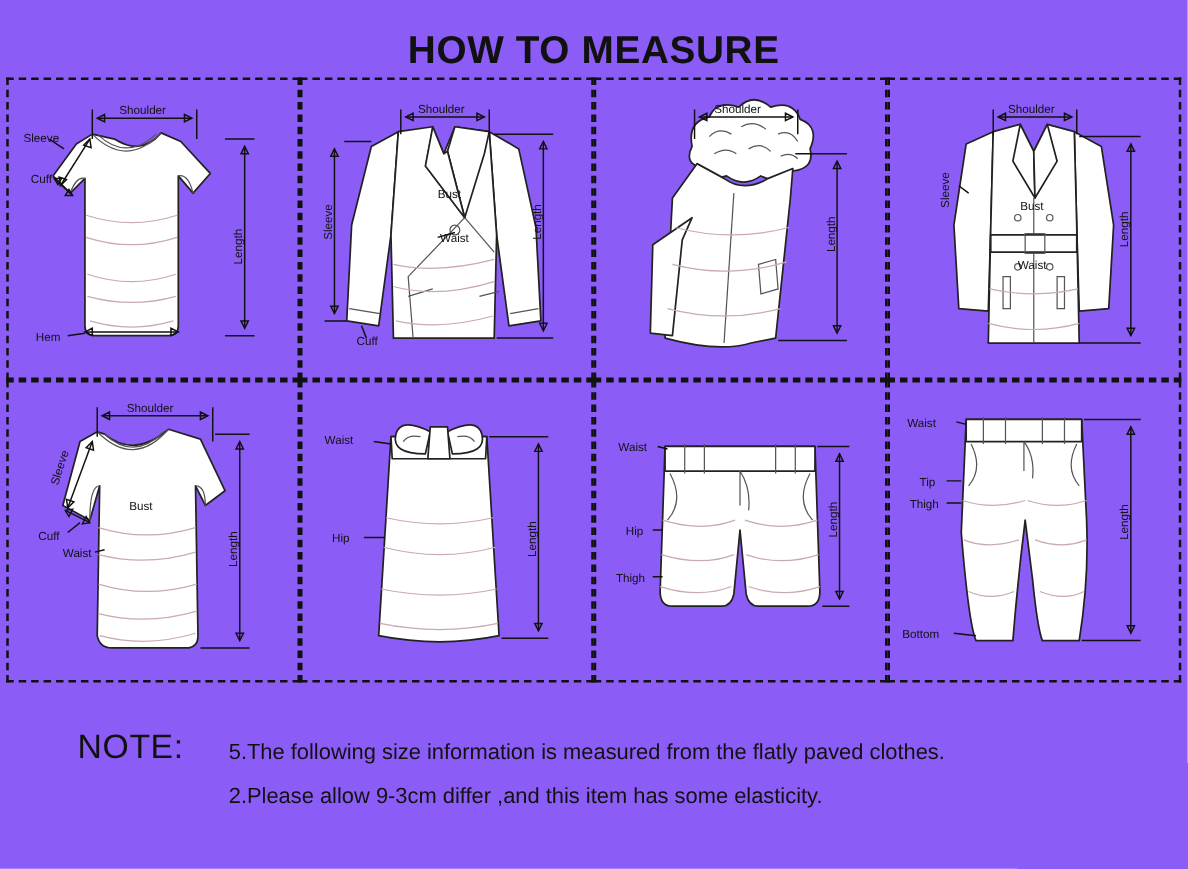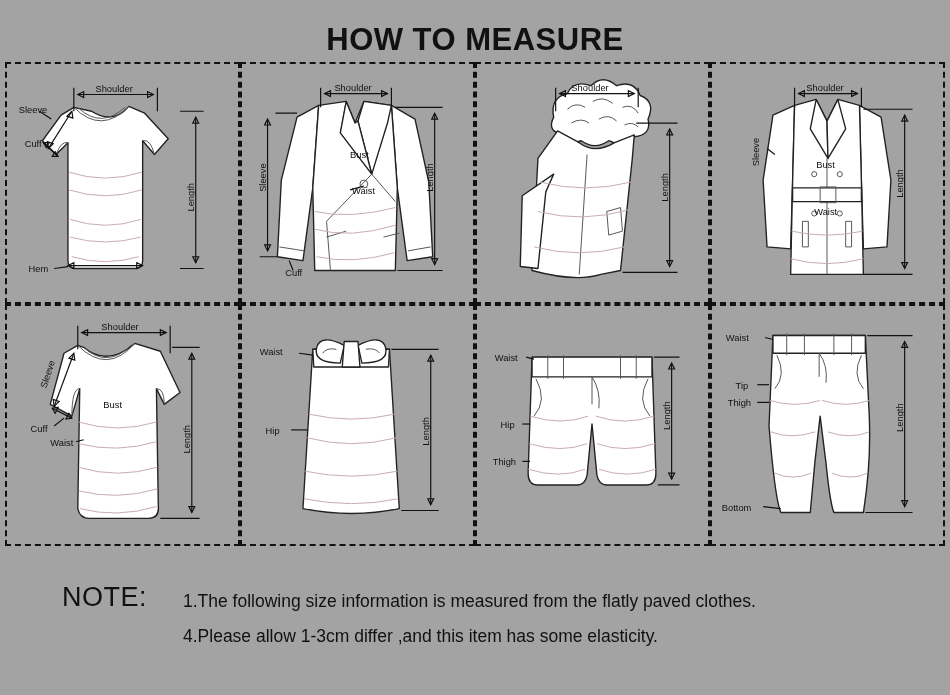--- a/index.html
+++ b/index.html
@@ -11,21 +11,21 @@
     width: 950px;
     height: 695px;
     font-family: "Liberation Sans", sans-serif;
     color: #000000;
     overflow: hidden;
   }
   #page {
     position: relative;
     width: 950px;
     height: 695px;
-    background: #a3a3a3;
+    background: #8b5cf6;
   }
   #title {
     position: absolute;
     top: 22px;
     left: 0;
     width: 950px;
     text-align: center;
     font-size: 31px;
     font-weight: bold;
     letter-spacing: 0.5px;
@@ -433,17 +433,17 @@
         <path class="measure" d="M196 36 L196 204"></path>
         <path class="measure" d="M196 36 l-3 6 h6 z M196 204 l-3 -6 h6 z" fill="#111"></path>
         <text class="lbl-v" x="194" y="128" transform="rotate(-90 194 128)">Length</text>
       </svg>
     </div>
 
   </div>
 
   <div id="note">
     <div id="note-label">NOTE:</div>
-    <div class="note-line" id="note-line-1">1.The following size information is measured from the flatly paved clothes.</div>
-    <div class="note-line" id="note-line-2">4.Please allow 1-3cm differ ,and this item has some elasticity.</div>
+    <div class="note-line" id="note-line-1">5.The following size information is measured from the flatly paved clothes.</div>
+    <div class="note-line" id="note-line-2">2.Please allow 9-3cm differ ,and this item has some elasticity.</div>
   </div>
 
 </div>
 
 </body></html>

